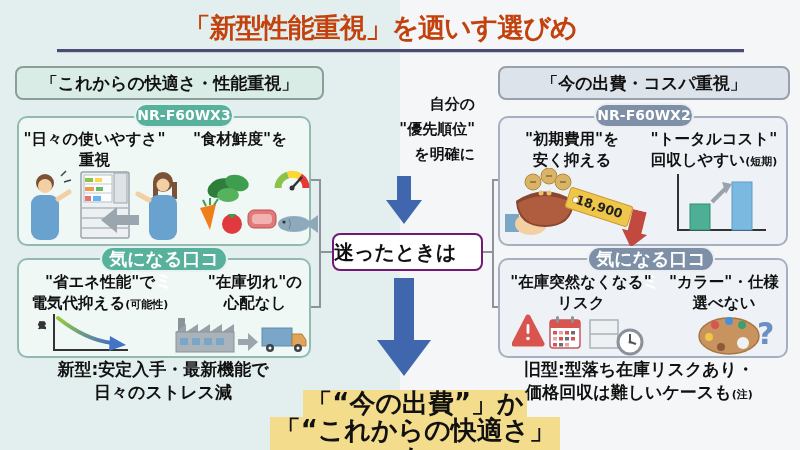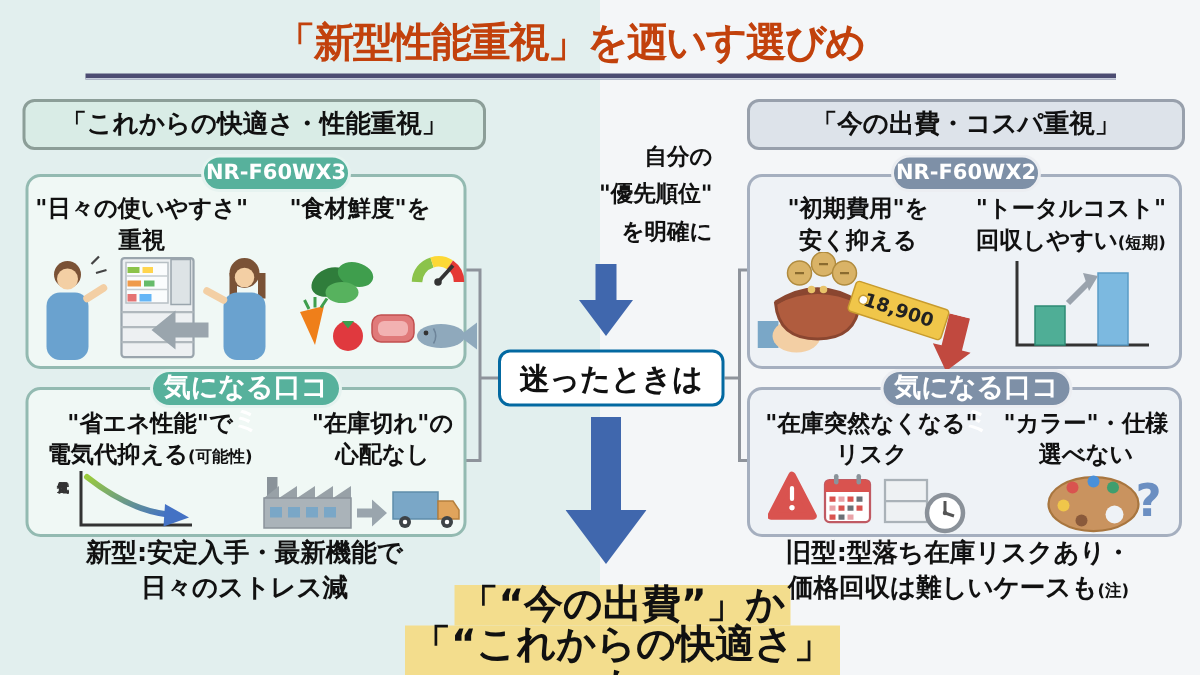--- a/index.html
+++ b/index.html
@@ -26,21 +26,21 @@
   .badge{border-radius:13px;text-align:center;color:#fff;border:2px solid rgba(255,255,255,.85);}
   .badge-teal{background:#57b19c;}
   .badge-slate{background:#7e90a7;}
   .model-badge{height:21px;line-height:21px;font-size:14px;width:96px;}
   .review-badge{height:22px;line-height:22px;font-size:18px;width:124px;}
   .cell{text-align:center;font-size:15.5px;line-height:21px;}
   .note{font-size:11px;}
   .summary{text-align:center;font-size:17px;line-height:23px;}
   .priority{left:335px;top:92px;width:140px;text-align:right;font-size:15px;line-height:25px;}
   .decision-box{left:332px;top:233px;width:147px;height:34px;line-height:34px;background:#fff;
-    border:2px solid #0369a1;border-radius:8px;text-align:center;font-size:20px;}
+    border:2px solid #701a75;border-radius:8px;font-size:20px;}
   .conclusion{left:270px;top:390px;width:290px;text-align:center;font-size:26px;line-height:27px;}
   .hl{background:#f3dd8d;padding:0 3px;display:inline-block;}
   .ylabel{left:36px;top:315px;height:44px;writing-mode:vertical-rl;text-orientation:upright;
     font-size:8px;line-height:10px;color:#333;}
   .price-tag{left:566px;top:196px;width:64px;height:20px;line-height:20px;background:#f0c64a;
     border:1px solid #c79b2e;border-radius:3px;text-align:center;font-size:12.5px;
     transform:rotate(18deg);color:#222;}
   .tag-hole{position:absolute;left:4px;top:7px;width:5px;height:5px;border-radius:50%;
     background:#fff;border:1px solid #c79b2e;}
   svg{display:block;}

